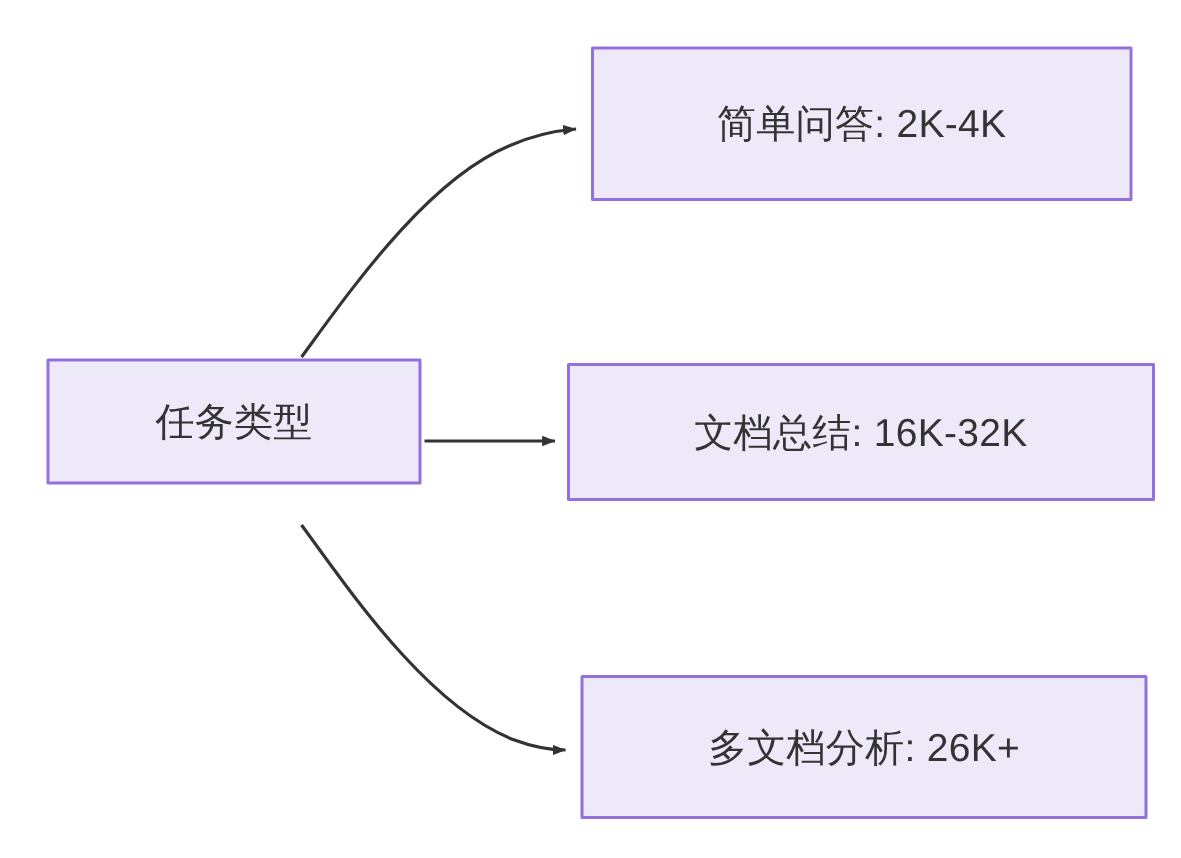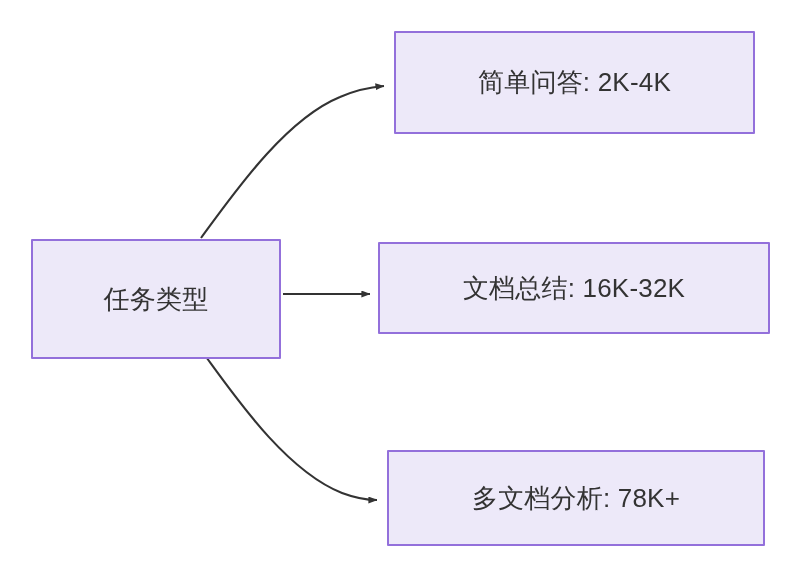--- a/index.html
+++ b/index.html
@@ -45,21 +45,21 @@
     letter-spacing: 0.2px;
     white-space: nowrap;
     text-align: center;
   }
 
   
   #node-root {
     left: 31px;
     top: 239px;
     width: 250px;
-    height: 120px;
+    height: 84px;
   }
   #node-simple-qa {
     left: 394px;
     top: 31px;
     width: 361px;
     height: 103px;
   }
   #node-doc-summary {
     left: 378px;
     top: 242px;
@@ -98,16 +98,16 @@
 
   <div class="node" id="node-simple-qa">
     <span class="node-label">简单问答: 2K-4K</span>
   </div>
 
   <div class="node" id="node-doc-summary">
     <span class="node-label">文档总结: 16K-32K</span>
   </div>
 
   <div class="node" id="node-multi-doc">
-    <span class="node-label">多文档分析: 78K+</span>
+    <span class="node-label">多文档分析: 26K+</span>
   </div>
 
 </div>
 
 </body></html>

